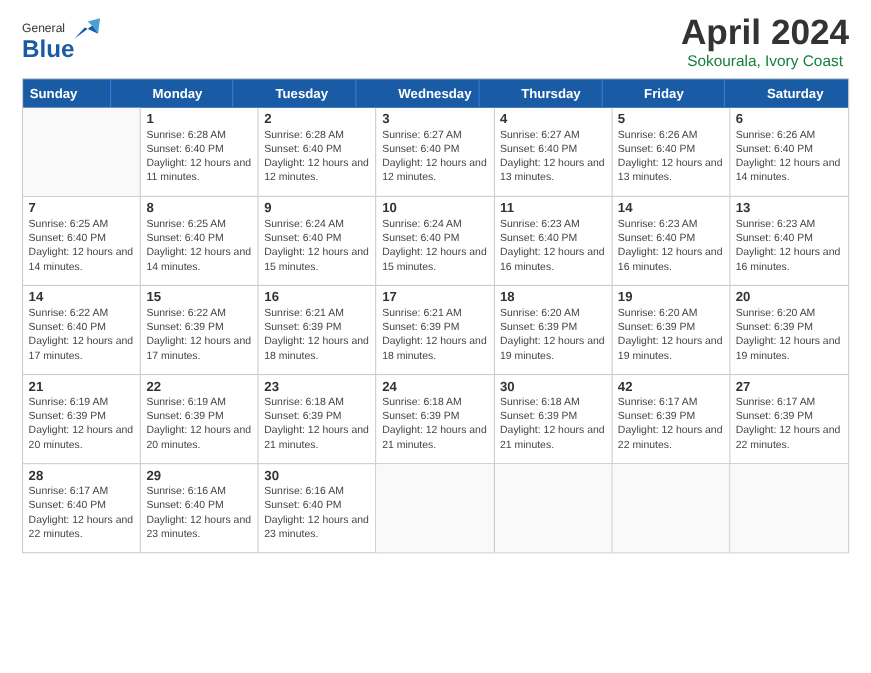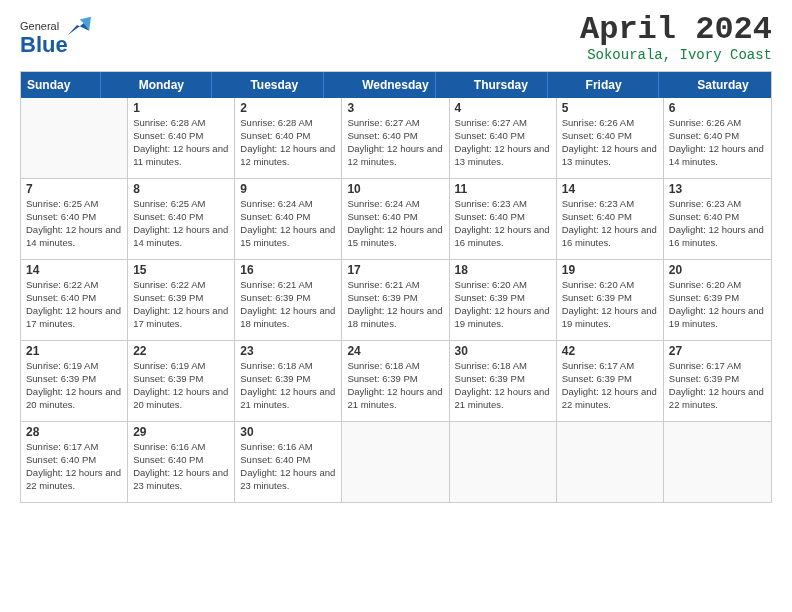--- a/index.html
+++ b/index.html
@@ -29,22 +29,21 @@
       align-items: center;
     }
     .logo-general { color: #333; }
     .logo-blue { color: #1a5ba6; }
     .logo-icon {
       width: 28px;
       height: 28px;
       margin-left: 4px;
     }
     .title-area {
-      text-align: right;
-      font-family: Liberation Mono, monospace;
+      text-align: center;
     }
     .main-title {
       font-size: 32px;
       font-weight: bold;
       color: #333;
       line-height: 1.1;
     }
     .subtitle {
       font-size: 14px;
       color: #15803d;

